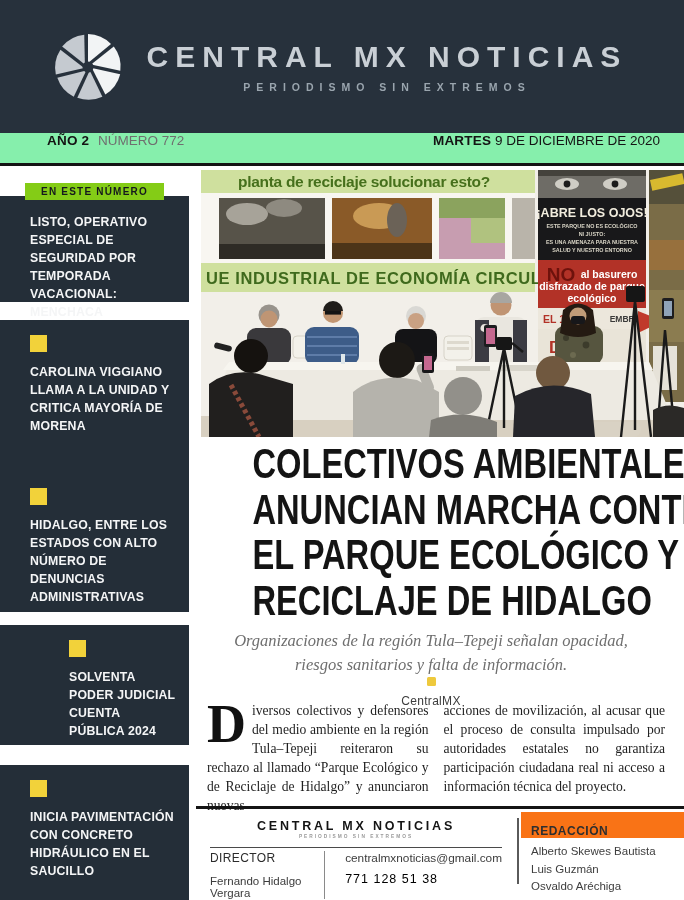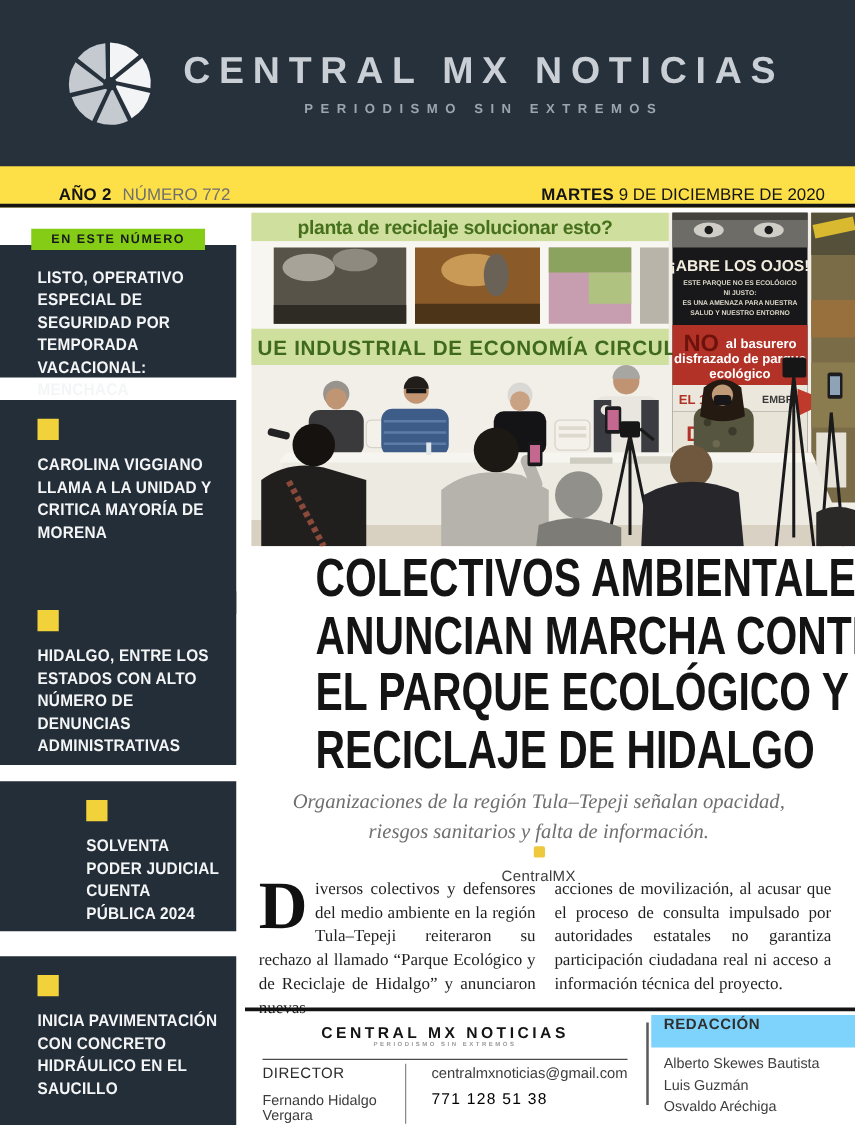--- a/index.html
+++ b/index.html
@@ -7,21 +7,21 @@
   .page{position:relative;width:684px;height:900px;overflow:hidden;background:#fff;}
 
   
   .masthead{position:absolute;left:0;top:0;width:684px;height:133px;background:#27313c;display:flex;align-items:center;border-bottom:1px solid #1b242d;}
   .logo{margin-left:52px;flex:0 0 auto;}
   .mast-text{flex:1;text-align:center;padding-right:34px;}
   .mast-title{font-size:30px;font-weight:bold;letter-spacing:7px;color:#c9cfd5;white-space:nowrap;}
   .mast-tagline{margin-top:7px;font-size:10.5px;font-weight:bold;letter-spacing:6px;color:#9aa5ae;white-space:nowrap;}
 
   
-  .issue-bar{position:absolute;left:0;top:133px;width:684px;height:33px;background:#fde047;border-bottom:3px solid #141414;display:flex;align-items:flex-end;justify-content:space-between;padding:0 24px 0 47px;box-sizing:border-box;font-size:13.5px;color:#141414;}
+  .issue-bar{position:absolute;left:0;top:133px;width:684px;height:33px;background:#86efac;border-bottom:3px solid #141414;display:flex;align-items:flex-start;justify-content:space-between;padding:0 24px 0 47px;box-sizing:border-box;font-size:13.5px;color:#141414;}
   .issue-bar .b{font-weight:bold;letter-spacing:0.2px;}
   .issue-bar .muted{color:#6f6f6f;margin-left:5px;}
 
   
   .sidebar-tab{position:absolute;left:25px;top:183px;width:139px;height:17px;background:#84cc16;z-index:3;text-align:center;line-height:17px;font-size:10px;font-weight:bold;letter-spacing:1.2px;color:#15191d;}
   .sbox{position:absolute;left:0;width:189px;background:#242e38;box-sizing:border-box;}
   .sbox .inner{padding:15px 12px 0 30px;}
   .sbox .bullet{width:17px;height:17px;background:#f2d23a;margin-bottom:11px;}
   .sbox p{margin:0;color:#f4f5f6;font-size:13.5px;font-weight:bold;line-height:1.34;letter-spacing:0.2px;width:110%;transform:scaleX(0.91);transform-origin:0 50%;}
   .sbox1{top:196px;height:106px;} .sbox1 .inner{padding-top:17px;}
@@ -53,21 +53,21 @@
   .foot-brand .fb-title{font-size:12.5px;font-weight:bold;letter-spacing:2.8px;color:#141414;white-space:nowrap;}
   .foot-brand .fb-tag{margin-top:1px;font-size:4.8px;letter-spacing:2px;color:#9a9a9a;font-weight:bold;}
   .foot-left{position:absolute;left:210px;top:851px;width:292px;display:flex;}
   .fl-a{width:146px;box-sizing:border-box;}
   .fl-label{font-size:12px;font-weight:normal;color:#2b2b2b;letter-spacing:0.4px;}
   .fl-name{margin-top:10px;font-size:11.5px;color:#3c3c3c;}
   .fl-b{flex:1;border-left:1.5px solid #8a8a8a;padding-left:20px;box-sizing:border-box;}
   .fl-email{font-size:11.8px;color:#3c3c3c;}
   .fl-phone{margin-top:7px;font-size:12.5px;color:#000000;letter-spacing:1px;}
   .foot-vdiv{position:absolute;left:517px;top:818px;width:1.5px;height:66px;background:#5a5a5a;}
-  .red-band{position:absolute;left:521px;top:812px;width:163px;height:26px;background:#7dd3fc;display:flex;align-items:flex-start;}
+  .red-band{position:absolute;left:521px;top:812px;width:163px;height:26px;background:#f97316;display:flex;align-items:flex-end;}
   .red-label{padding-left:10px;font-size:12px;font-weight:bold;letter-spacing:0.5px;color:#2f2f2f;}
   .red-names{position:absolute;left:531px;top:843px;font-size:11.5px;line-height:17.5px;color:#3e3e3e;}
 </style>
 </head>
 <body>
 
 <div class="page">
 
   <header class="masthead">
     <svg class="logo" width="72" height="72" viewBox="0 0 72 72">

